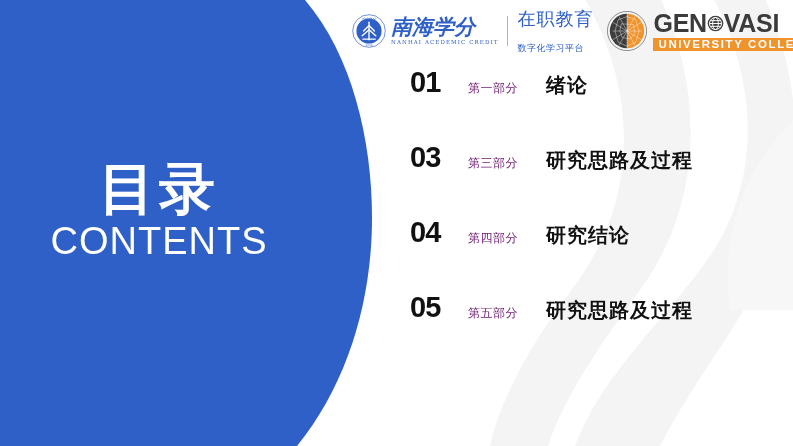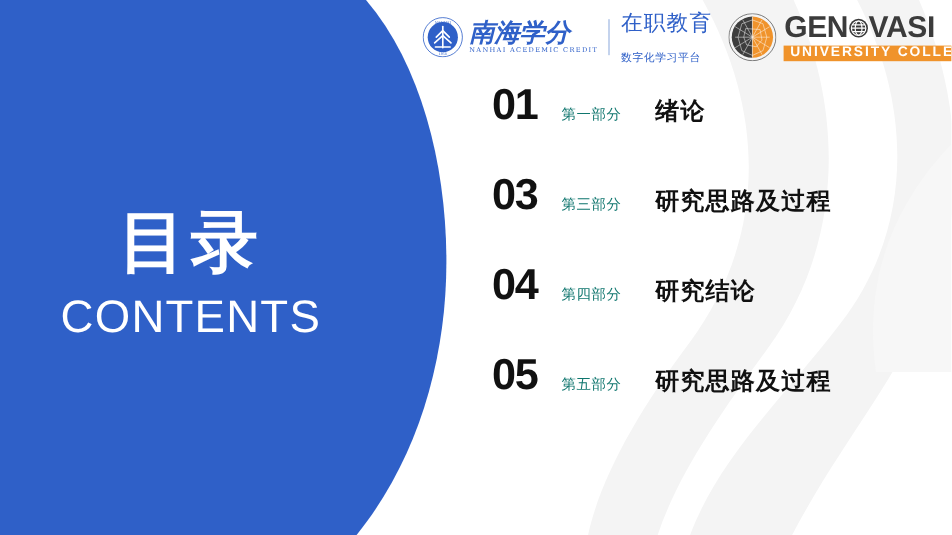--- a/index.html
+++ b/index.html
@@ -42,21 +42,21 @@
     top: 160px;
     width: 318px;
     text-align: center;
     color: #ffffff;
   }
   #title-cn {
     font-size: 56px;
     font-weight: bold;
     letter-spacing: 4px;
     line-height: 1.05;
-    margin: 13px;
+    margin: 0;
     white-space: nowrap;
   }
   #title-en {
     font-size: 38px;
     font-weight: normal;
     letter-spacing: 1px;
     line-height: 1.1;
     margin: 2px 0 0 0;
     white-space: nowrap;
   }
@@ -184,30 +184,30 @@
     left: 410px;
     top: 66px;
     width: 370px;
   }
   .agenda-row {
     display: flex;
     align-items: baseline;
     height: 75px;
   }
   .agenda-num {
-    font-size: 36px;
+    font-size: 29px;
     font-weight: bold;
     color: #111111;
     letter-spacing: -1px;
     width: 58px;
     flex: 0 0 58px;
   }
   .agenda-part {
     font-size: 12px;
-    color: #0f766e;
+    color: #701a75;
     width: 78px;
     flex: 0 0 78px;
     letter-spacing: 0.5px;
     white-space: nowrap;
   }
   .agenda-title {
     font-size: 20px;
     font-weight: bold;
     color: #111111;
     letter-spacing: 1px;

